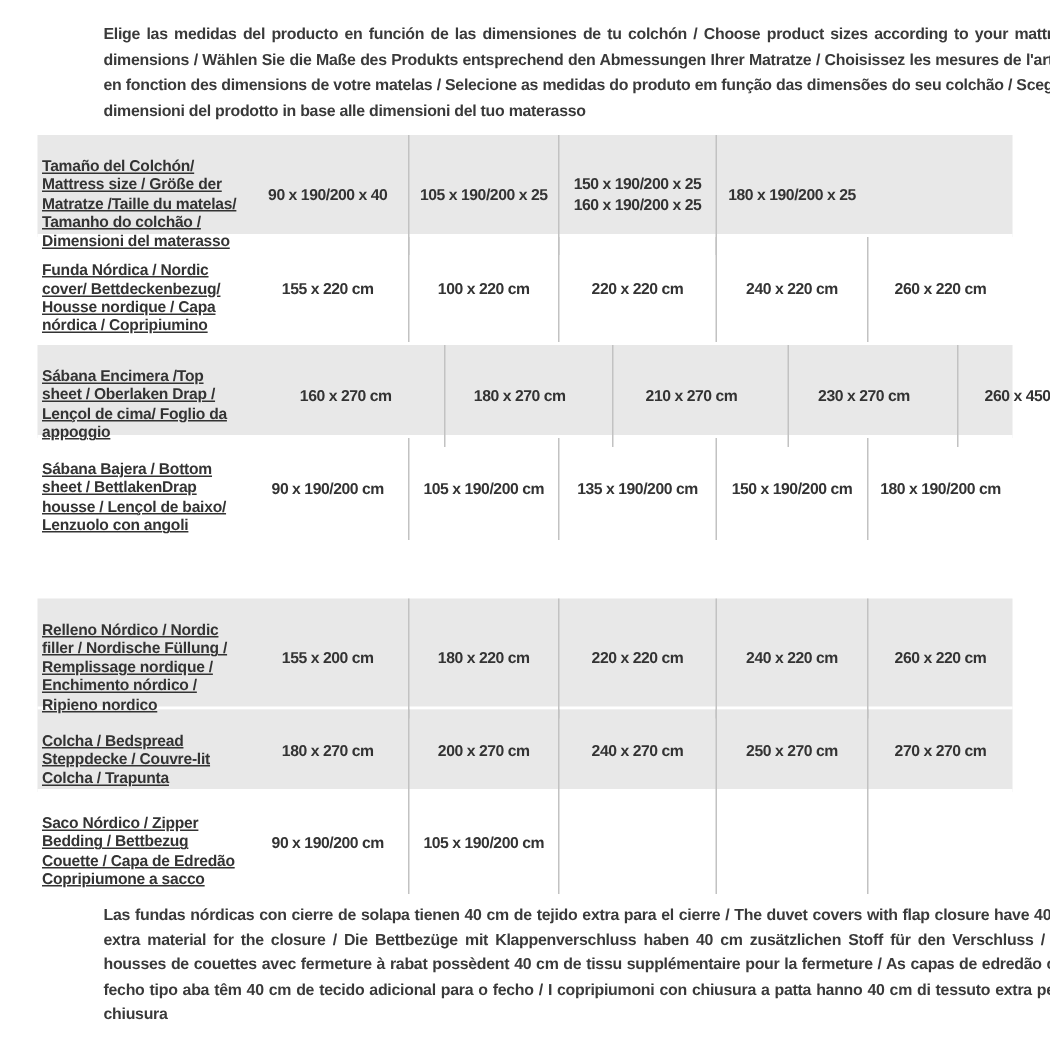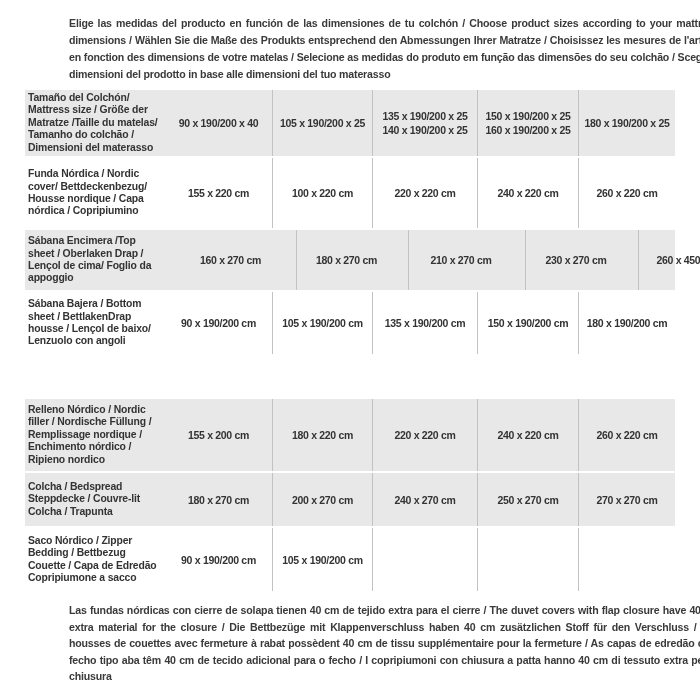--- a/index.html
+++ b/index.html
@@ -49,25 +49,26 @@
   .trow:nth-child(6) { height: 55px; }
   .trow:nth-child(7) { height: 65px; }
   .trow:nth-child(8) { height: 65px; border-bottom: none; gap: 16px; }
   .cell {
     display: flex;
     align-items: center;
     color: #333333;
     font-weight: 700;
   }
   .cell.lbl {
-    padding: 2px 6px 2px 3px;
+    padding: 16px 6px 2px 3px;
     font-size: 10.4px;
     line-height: 12.4px;
     letter-spacing: -0.15px;
     text-align: left;
+    text-decoration: underline;
   }
   .cell.val {
     justify-content: center;
     text-align: center;
     font-size: 10.5px;
     line-height: 14px;
     letter-spacing: -0.3px;
     white-space: pre;
   }
   .cell.val.div { border-left: 1px solid #c2c2c2; }
@@ -78,22 +79,20 @@
 <div class="page">
 
   <div class="note header">Elige las medidas del producto en función de las dimensiones de tu colchón / Choose product sizes according to your mattress dimensions / Wählen Sie die Maße des Produkts entsprechend den Abmessungen Ihrer Matratze / Choisissez les mesures de l'article en fonction des dimensions de votre matelas / Selecione as medidas do produto em função das dimensões do seu colchão / Scegli le dimensioni del prodotto in base alle dimensioni del tuo materasso</div>
 
   <div class="size-table">
 
     <div class="trow alt">
       <div class="cell lbl">Tamaño del Colchón/ Mattress size / Größe der Matratze /Taille du matelas/ Tamanho do colchão / Dimensioni del materasso</div>
       <div class="cell val">90 x 190/200 x 40</div>
       <div class="cell val div">105 x 190/200 x 25</div>
-      <div class="cell val div">135 x 190/200 x 25
-140 x 190/200 x 25</div>
       <div class="cell val div">150 x 190/200 x 25
 160 x 190/200 x 25</div>
       <div class="cell val div">180 x 190/200 x 25</div>
     </div>
 
     <div class="trow">
       <div class="cell lbl">Funda Nórdica /  Nordic cover/ Bettdeckenbezug/ Housse nordique / Capa nórdica / Copripiumino</div>
       <div class="cell val">155 x 220 cm</div>
       <div class="cell val div">100 x 220 cm</div>
       <div class="cell val div">220 x 220 cm</div>

